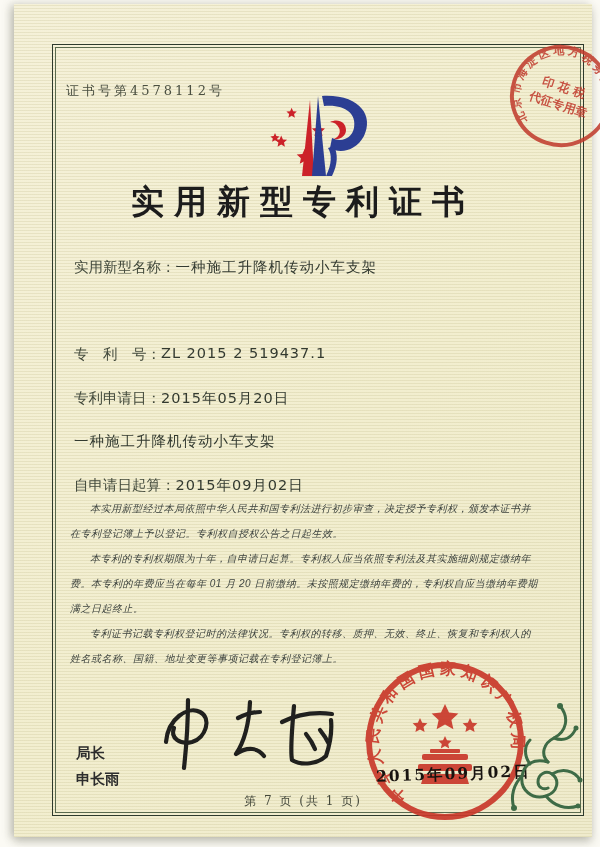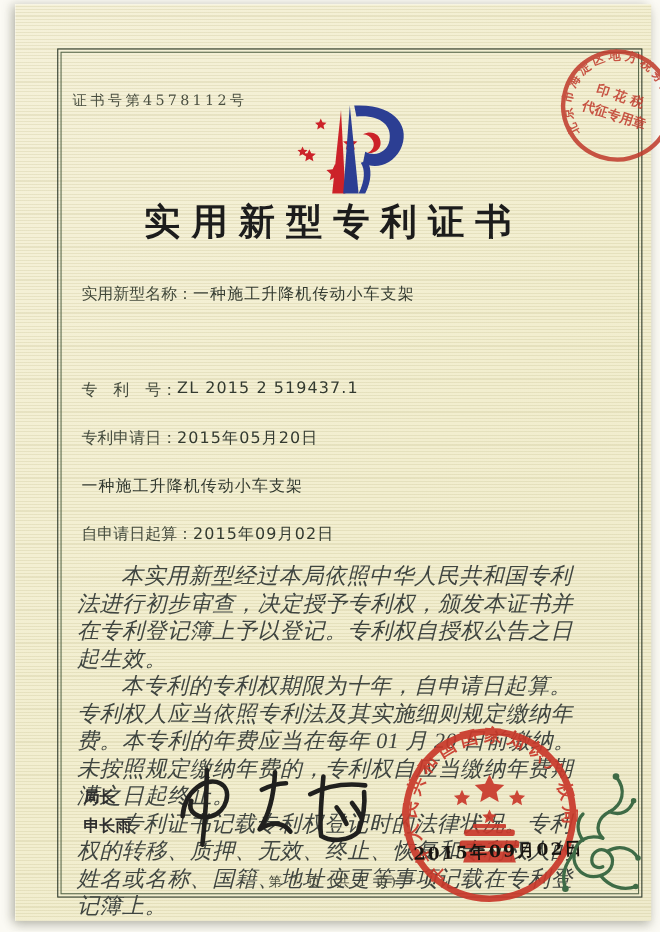--- a/index.html
+++ b/index.html
@@ -36,27 +36,27 @@
   .title {
     position:absolute; left:0; right:0; top:176px; text-align:center;
     font-family:Liberation Sans, sans-serif;
     font-size:33px; font-weight:700; letter-spacing:10px; color:#1c1c1c;
   }
   .fields { position:absolute; left:60px; top:254px; right:50px; }
   .field-row { height:43.5px; font-size:14.5px; color:#3a4136; display:flex; }
   .field-label { white-space:pre; color:#434a3c; }
   .field-value { color:#333a30; letter-spacing:1px; }
   .body-text {
-    position:absolute; left:56px; right:52px; top:508px;
-    font-family:Liberation Serif, serif;
-    font-size:20px; line-height:25px; color:#3f4540;
+    position:absolute; left:56px; right:52px; top:492px;
+    font-family:Liberation Sans, sans-serif;
+    font-size:10px; line-height:25px; color:#3f4540;
     font-style:italic;
   }
   .body-text p { text-indent:2em; letter-spacing:0.5px; }
-  .sig-block { position:absolute; left:62px; top:708px; font-size:14.5px; color:#2d2d2d; line-height:26px; font-weight:700; }
+  .sig-block { position:absolute; left:62px; top:736px; font-size:14.5px; color:#2d2d2d; line-height:26px; font-weight:700; }
   .signature-svg { position:absolute; left:140px; top:688px; }
   .seal-svg { position:absolute; left:346px; top:652px; }
   .seal-date {
     position:absolute; left:362px; top:760px;
     font-size:15.5px; font-weight:700; color:#17130f; letter-spacing:2px;
     transform:rotate(-2deg);
     font-family:"DejaVu Serif","Liberation Serif",serif;
   }
   .footer-page {
     position:absolute; left:0; right:0; top:789px; text-align:center;

